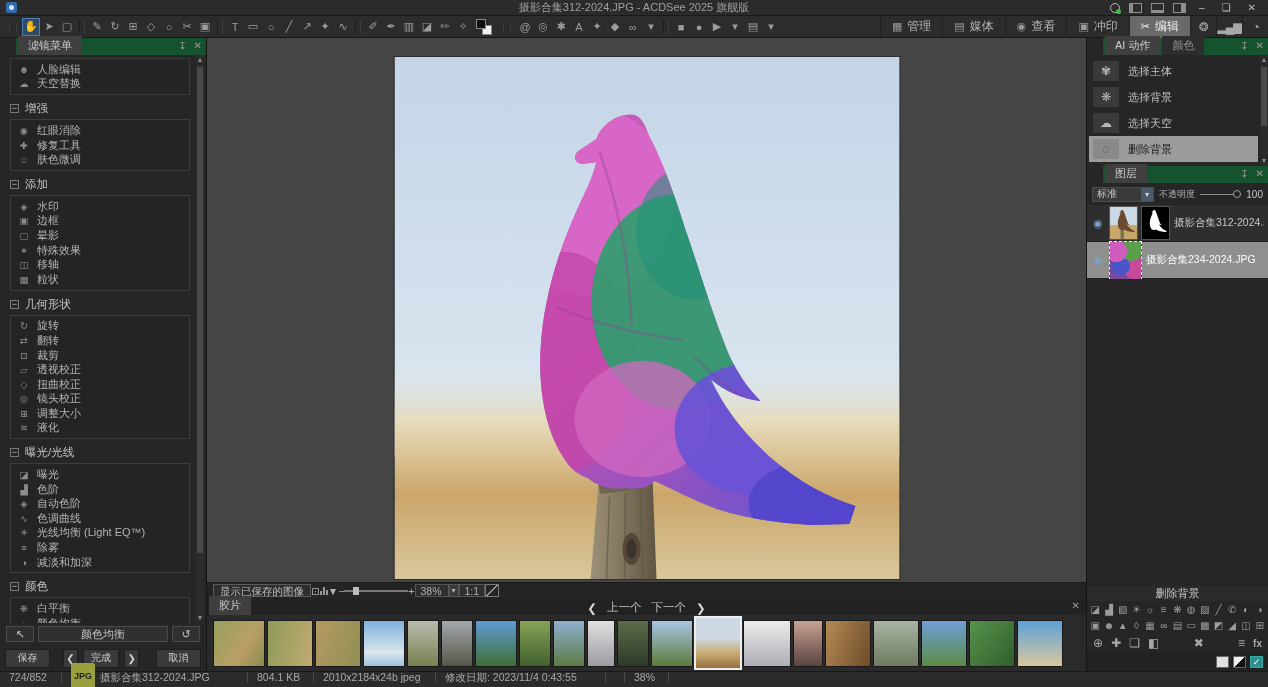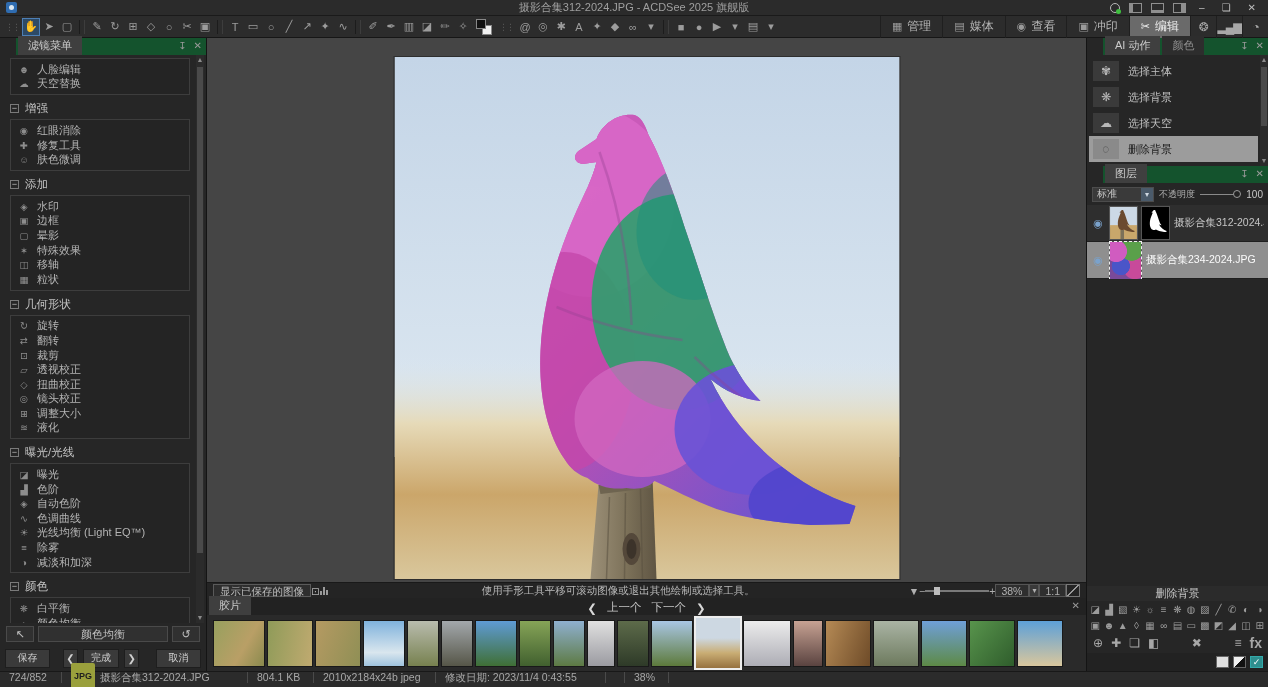--- a/index.html
+++ b/index.html
@@ -112,21 +112,21 @@
       radial-gradient(circle at 80% 70%, #c84a9a 0 30%, transparent 33%),
       radial-gradient(circle at 55% 45%, #3f8f5f 0 35%, transparent 37%),
       #7a4a9a; }
   .lname { color:#c4c4c4; font-size:10.5px; white-space:nowrap; overflow:hidden; }
   .rspacer { flex:1; background:#262626; }
   .adj-title { height:15px; line-height:15px; text-align:center; background:#2b2b2b; color:#c6c6c6; flex:none; }
   .adj-row { display:flex; padding:1px 2px; gap:1px; flex:none; }
   .adj-ic { width:12.8px; height:14px; display:flex; align-items:center; justify-content:center; color:#9c9c9c; font-size:10px; }
   .ops-row { display:flex; align-items:center; padding:2px 6px; height:20px; gap:8px; flex:none; }
   .op-ic { color:#a8a8a8; font-size:12px; }
-  .op-ic.fx { font-weight:bold; font-size:14px;text-align:right; }
+  .op-ic.fx { font-weight:bold; font-size:10px;text-align:right; }
   .mask-row { display:flex; justify-content:flex-end; gap:4px; padding:3px 5px; background:#222; flex:none; }
   .mbox { width:13px; height:12px; border:1px solid #666; }
   .mbox.white { background:#e0e0e0; }
   .mbox.bw { background:linear-gradient(135deg,#f0f0f0 48%,#111 52%); }
   .mbox.check { background:#2e8f8f; color:#fff; font-size:9px; line-height:11px; text-align:center; border-color:#3aa; }
   
   .statusbar { height:16px; background:#2b2b2b; border-top:1px solid #181818; display:flex; align-items:flex-start; font-size:10.5px; color:#a8a8a8; }
   .seg { padding:0 9px; border-right:1px solid #4a4a4a; height:11px; line-height:11px; white-space:nowrap; display:flex; align-items:center; gap:5px; }
   .badge { background:#9aa03c; color:#1f1f1f; font-weight:bold; font-size:9px; padding:8px 3px; border-radius:2px; height:29px; line-height:11px; }
 </style>
@@ -479,21 +479,20 @@
     </div>
 
     <div class="canvas-bar">
       <div class="saved-btn">显示已保存的图像</div>
       <span>⊡</span>
       <div class="hist">
           <i style="height:4px"></i>
           <i style="height:8px"></i>
           <i style="height:5px"></i>
         </div>
-      <div class="hint">使用手形工具平移可滚动图像或退出其他绘制或选择工具。</div>
       <span>▼</span>
       <span>−</span>
       <div class="slider">
         <div class="track"></div>
           <div class="th" style="left:14%"></div>
       </div>
       <span>+</span>
       <div class="zoombox">38%</div>
       <div class="zdrop">▾</div>
       <div class="zoombox" style="min-width:22px;text-align:center">1:1</div>

